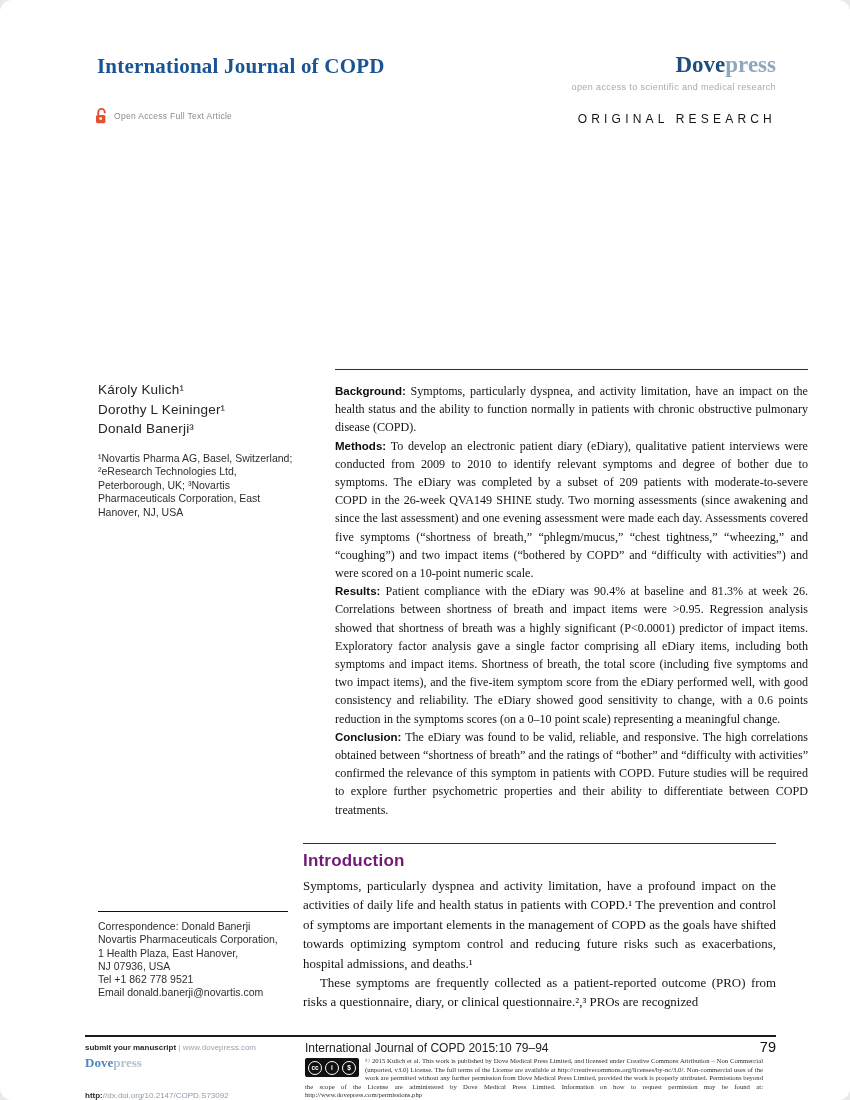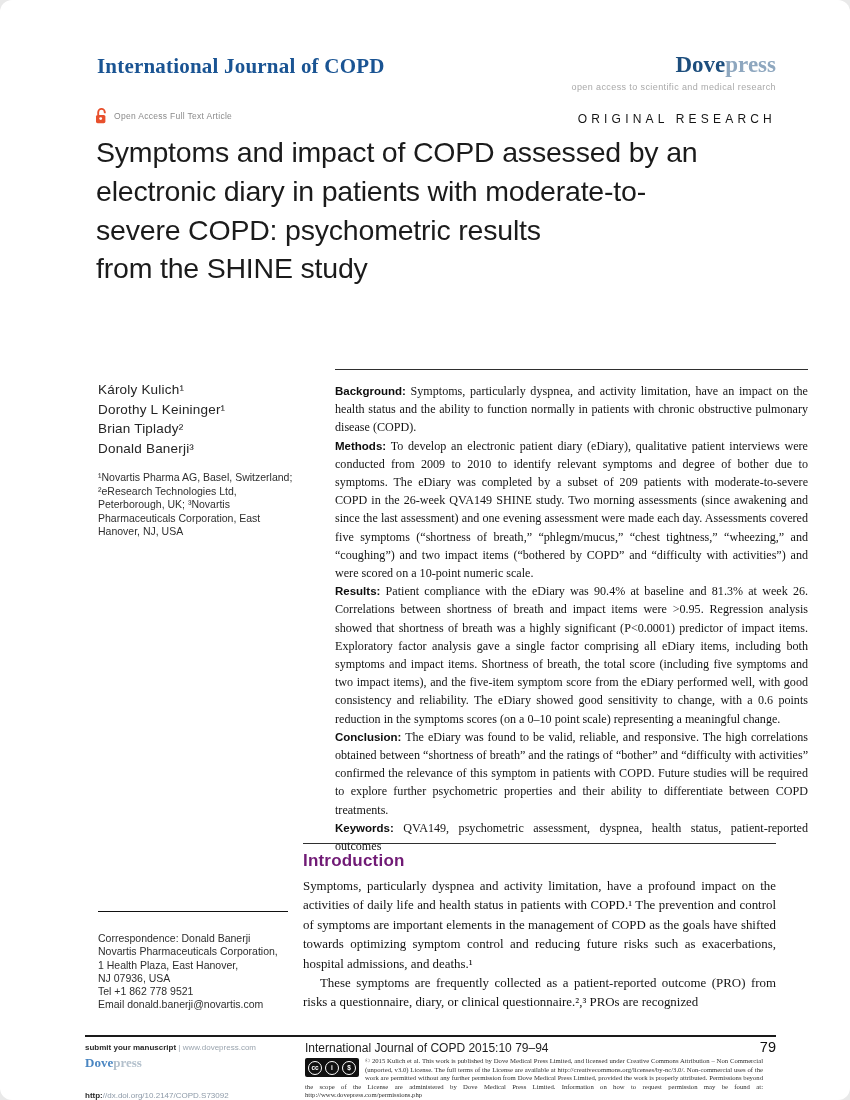--- a/index.html
+++ b/index.html
@@ -15,21 +15,21 @@
   .oa-label{font-size:8.5px;color:#8a8a8a;letter-spacing:.3px;}
   .original-research{position:absolute;right:74px;top:112px;font-size:12px;letter-spacing:4.2px;color:#151515;}
 
   
   .article-title{position:absolute;left:96px;top:133px;width:640px;font-size:28.5px;line-height:38.8px;color:#1b1b1b;white-space:pre-line;letter-spacing:-.2px;}
 
   
   .left-col{position:absolute;left:98px;top:380px;width:196px;}
   .author{font-size:13.5px;line-height:19.6px;color:#242424;letter-spacing:.2px;}
   .affiliations{margin-top:13px;font-size:10.5px;line-height:13.5px;color:#2e2e2e;}
-  .correspondence{position:absolute;left:98px;top:911px;width:190px;border-top:1.5px solid #111;padding-top:20px;font-size:10.5px;line-height:13.3px;color:#2e2e2e;white-space:pre-line;}
+  .correspondence{position:absolute;left:98px;top:911px;width:190px;border-top:1.5px solid #111;padding-top:8px;font-size:10.5px;line-height:13.3px;color:#2e2e2e;white-space:pre-line;}
 
   
   .right-col{position:absolute;left:303px;top:369px;width:473px;margin-left:32px;}
   .abstract-rule{border-top:1.5px solid #2f2f2f;margin-bottom:12px;}
   .abstract p{margin:0;font-family:"Liberation Serif",serif;font-size:12.1px;line-height:18.2px;text-align:justify;color:#141414;}
   .abstract b{font-family:"Liberation Sans",sans-serif;font-size:11.5px;color:#0d0d0d;}
 
   .intro{position:absolute;left:303px;top:843px;width:473px;}
   .intro-rule{border-top:1.5px solid #2f2f2f;}
   .intro h2{margin:7px 0 6px 0;font-size:17px;font-weight:bold;color:#701a75;letter-spacing:.2px;}
@@ -69,48 +69,42 @@
         <path d="M3.2 8 V5.2 a3.3 3.3 0 0 1 6.6 0 V6.2" fill="none" stroke="#e8502d" stroke-width="1.9"></path>
         <rect x="1" y="8" width="9.4" height="8.2" rx="1.6" fill="#e8502d"></rect>
         <circle cx="5.7" cy="11.6" r="1.4" fill="#ffffff"></circle>
       </svg>
     </span>
     <span class="oa-label">Open Access Full Text Article</span>
   </div>
 
   <div class="original-research">ORIGINAL RESEARCH</div>
 
-  <div class="article-title">Symptoms and impact of COPD assessed by an
-electronic diary in patients with moderate-to-
-severe COPD: psychometric results
-from the SHINE study</div>
 
   <div class="left-col">
     <div class="author">Károly Kulich¹</div>
     <div class="author">Dorothy L Keininger¹</div>
-    <div class="author">Brian Tiplady²</div>
     <div class="author">Donald Banerji³</div>
     <div class="affiliations">¹Novartis Pharma AG, Basel, Switzerland; ²eResearch Technologies Ltd, Peterborough, UK; ³Novartis Pharmaceuticals Corporation, East Hanover, NJ, USA</div>
   </div>
 
   <div class="correspondence">Correspondence: Donald Banerji
 Novartis Pharmaceuticals Corporation,
 1 Health Plaza, East Hanover,
 NJ 07936, USA
 Tel +1 862 778 9521
 Email donald.banerji@novartis.com</div>
 
   <div class="right-col">
     <div class="abstract-rule"></div>
     <div class="abstract">
       <p><b>Background:</b><span> Symptoms, particularly dyspnea, and activity limitation, have an impact on the health status and the ability to function normally in patients with chronic obstructive pulmonary disease (COPD).</span></p>
       <p><b>Methods:</b><span> To develop an electronic patient diary (eDiary), qualitative patient interviews were conducted from 2009 to 2010 to identify relevant symptoms and degree of bother due to symptoms. The eDiary was completed by a subset of 209 patients with moderate-to-severe COPD in the 26-week QVA149 SHINE study. Two morning assessments (since awakening and since the last assessment) and one evening assessment were made each day. Assessments covered five symptoms (“shortness of breath,” “phlegm/mucus,” “chest tightness,” “wheezing,” and “coughing”) and two impact items (“bothered by COPD” and “difficulty with activities”) and were scored on a 10-point numeric scale.</span></p>
       <p><b>Results:</b><span> Patient compliance with the eDiary was 90.4% at baseline and 81.3% at week 26. Correlations between shortness of breath and impact items were &gt;0.95. Regression analysis showed that shortness of breath was a highly significant (P&lt;0.0001) predictor of impact items. Exploratory factor analysis gave a single factor comprising all eDiary items, including both symptoms and impact items. Shortness of breath, the total score (including five symptoms and two impact items), and the five-item symptom score from the eDiary performed well, with good consistency and reliability. The eDiary showed good sensitivity to change, with a 0.6 points reduction in the symptoms scores (on a 0–10 point scale) representing a meaningful change.</span></p>
       <p><b>Conclusion:</b><span> The eDiary was found to be valid, reliable, and responsive. The high correlations obtained between “shortness of breath” and the ratings of “bother” and “difficulty with activities” confirmed the relevance of this symptom in patients with COPD. Future studies will be required to explore further psychometric properties and their ability to differentiate between COPD treatments.</span></p>
-      <p><b>Keywords:</b><span> QVA149, psychometric assessment, dyspnea, health status, patient-reported outcomes</span></p>
     </div>
   </div>
 
   <div class="intro">
     <div class="intro-rule"></div>
     <h2>Introduction</h2>
     <p>Symptoms, particularly dyspnea and activity limitation, have a profound impact on the activities of daily life and health status in patients with COPD.¹ The prevention and control of symptoms are important elements in the management of COPD as the goals have shifted towards optimizing symptom control and reducing future risks such as exacerbations, hospital admissions, and deaths.¹</p>
     <p class="indent">These symptoms are frequently collected as a patient-reported outcome (PRO) from risks a questionnaire, diary, or clinical questionnaire.²,³ PROs are recognized</p>
   </div>
 

